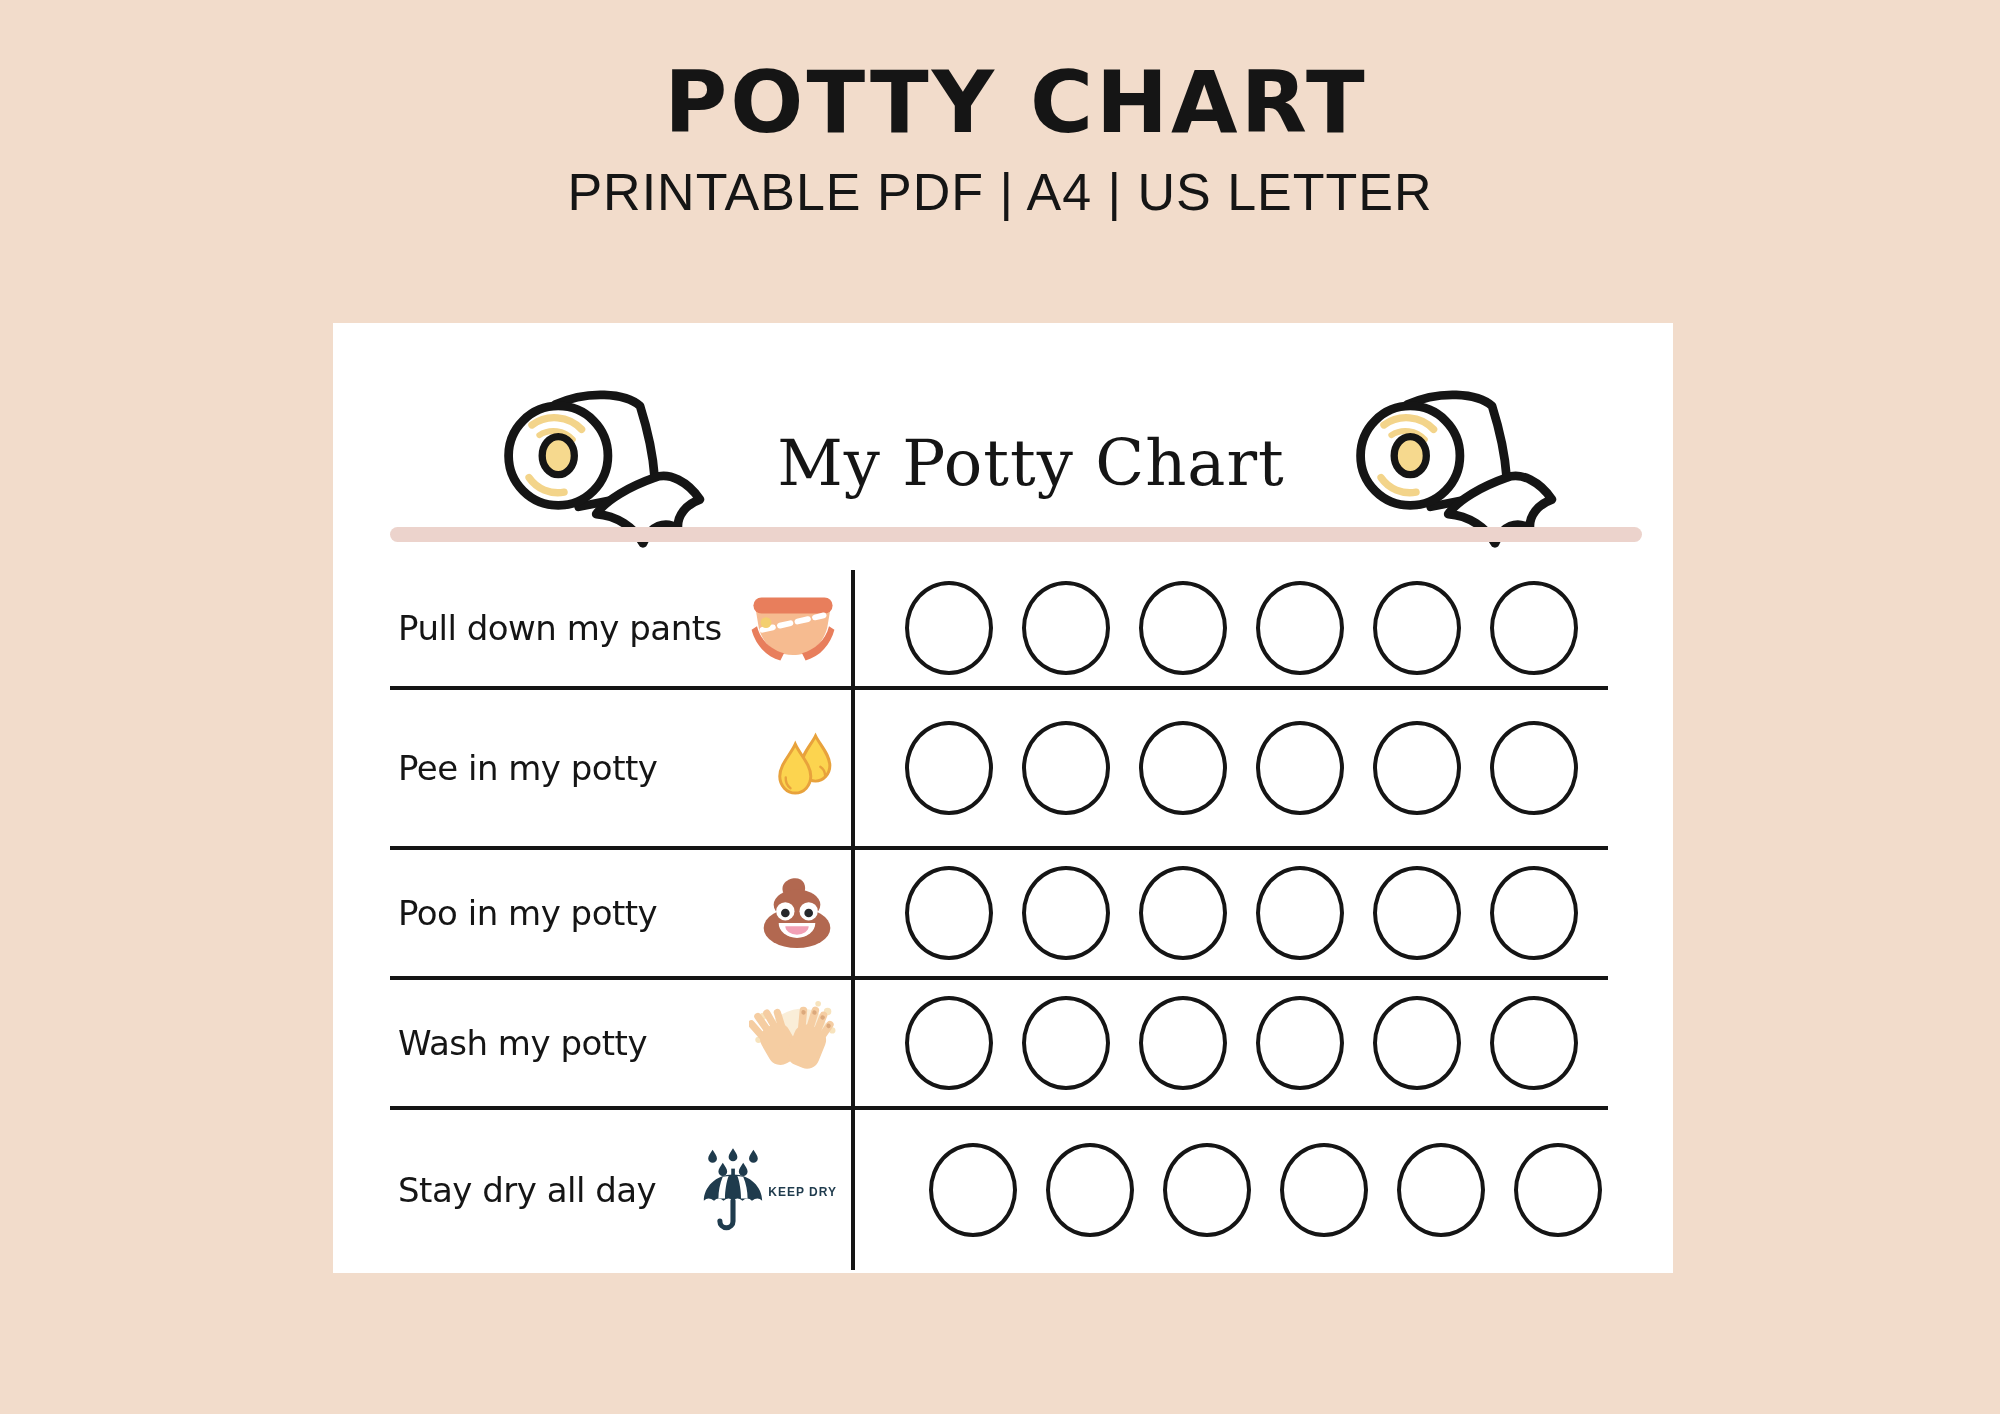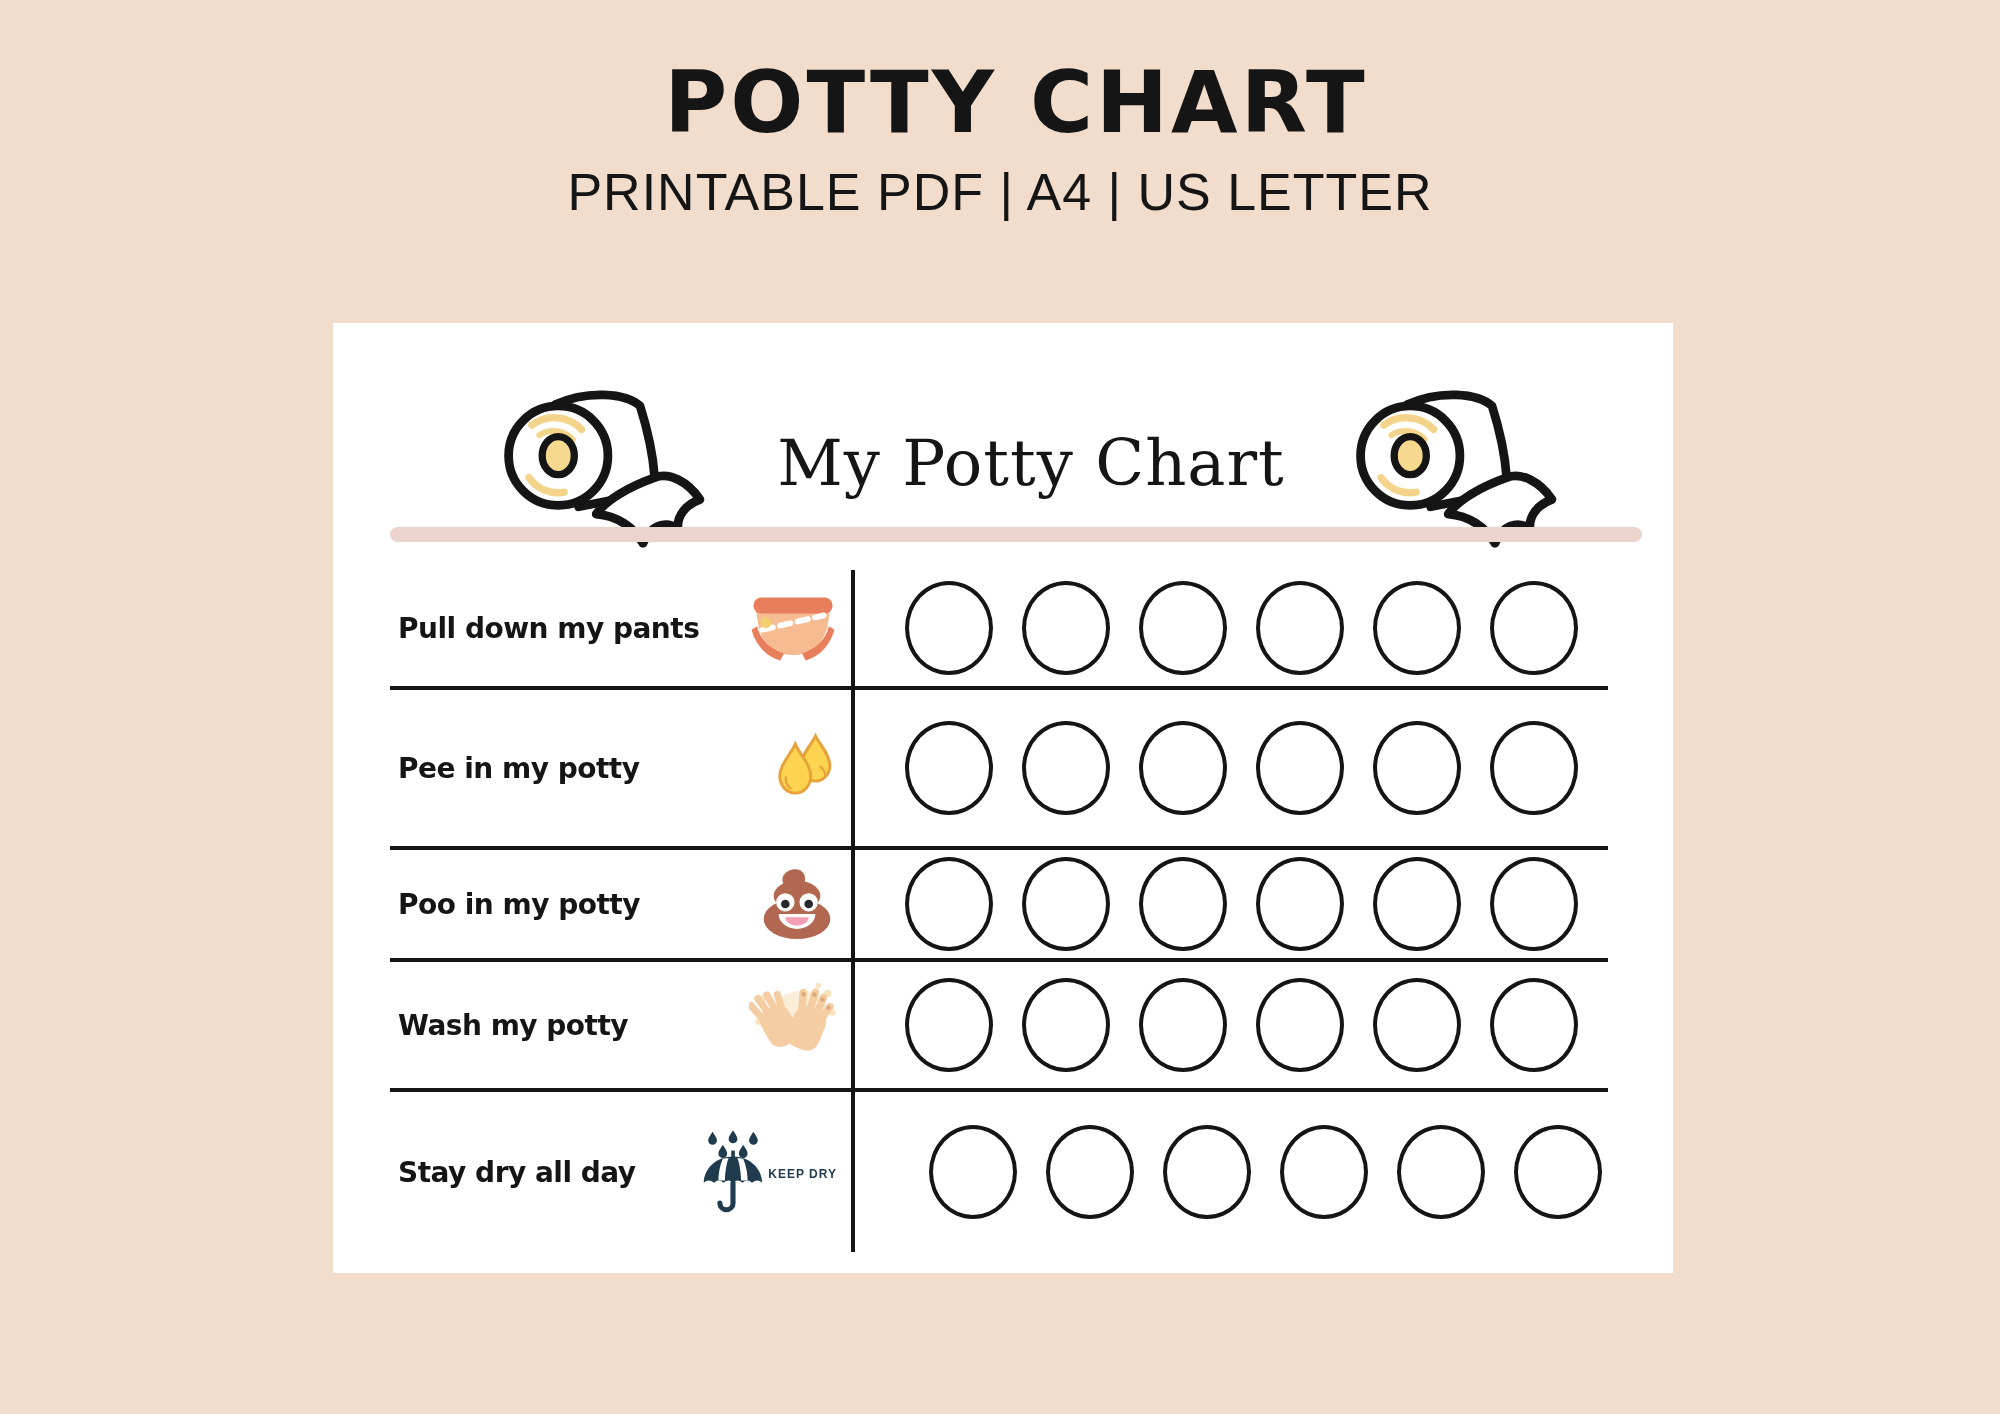--- a/index.html
+++ b/index.html
@@ -49,31 +49,30 @@
     width:1252px; height:15px; border-radius:8px;
     background: var(--divider, #ecd3cc);
   }
 
   
   .chart-table {
     position:absolute; left:57px; top:247px; width:1218px;
   }
   .chart-row { display:flex; align-items:stretch; }
   .chart-row.bordered { border-bottom:4px solid var(--ink); }
-  .r1{height:120px;} .r2{height:160px;} .r3{height:112px;} .r4{height:130px;} .r5{height:160px;gap:24px;}
+  .r1{height:120px;} .r2{height:160px;} .r3{height:130px;} .r4{height:130px;} .r5{height:160px;gap:24px;}
   .label-cell {
     width:465px; flex:0 0 465px;
     border-right:4px solid var(--ink);
     display:flex; align-items:center; justify-content:space-between;
     padding:0 14px 0 8px;
   }
   .row-label {
-    font-size:28px; letter-spacing:-0.5px; white-space:nowrap;
+    font-size:34px; letter-spacing:-0.5px; white-space:nowrap;
     color: var(--ink);
-    font-weight: bold;
   }
   .row-icon { flex:0 0 auto; display:flex; align-items:center; }
   .keep-dry-caption {
     font-family:"Liberation Sans", sans-serif;
     font-size:12px; font-weight:bold; letter-spacing:1px;
     color: var(--keep_dry, #1f3b4d); margin-top:4px;
   }
   .circles {
     flex:1; display:flex; align-items:center;
     padding-left:50px; gap:29px;

